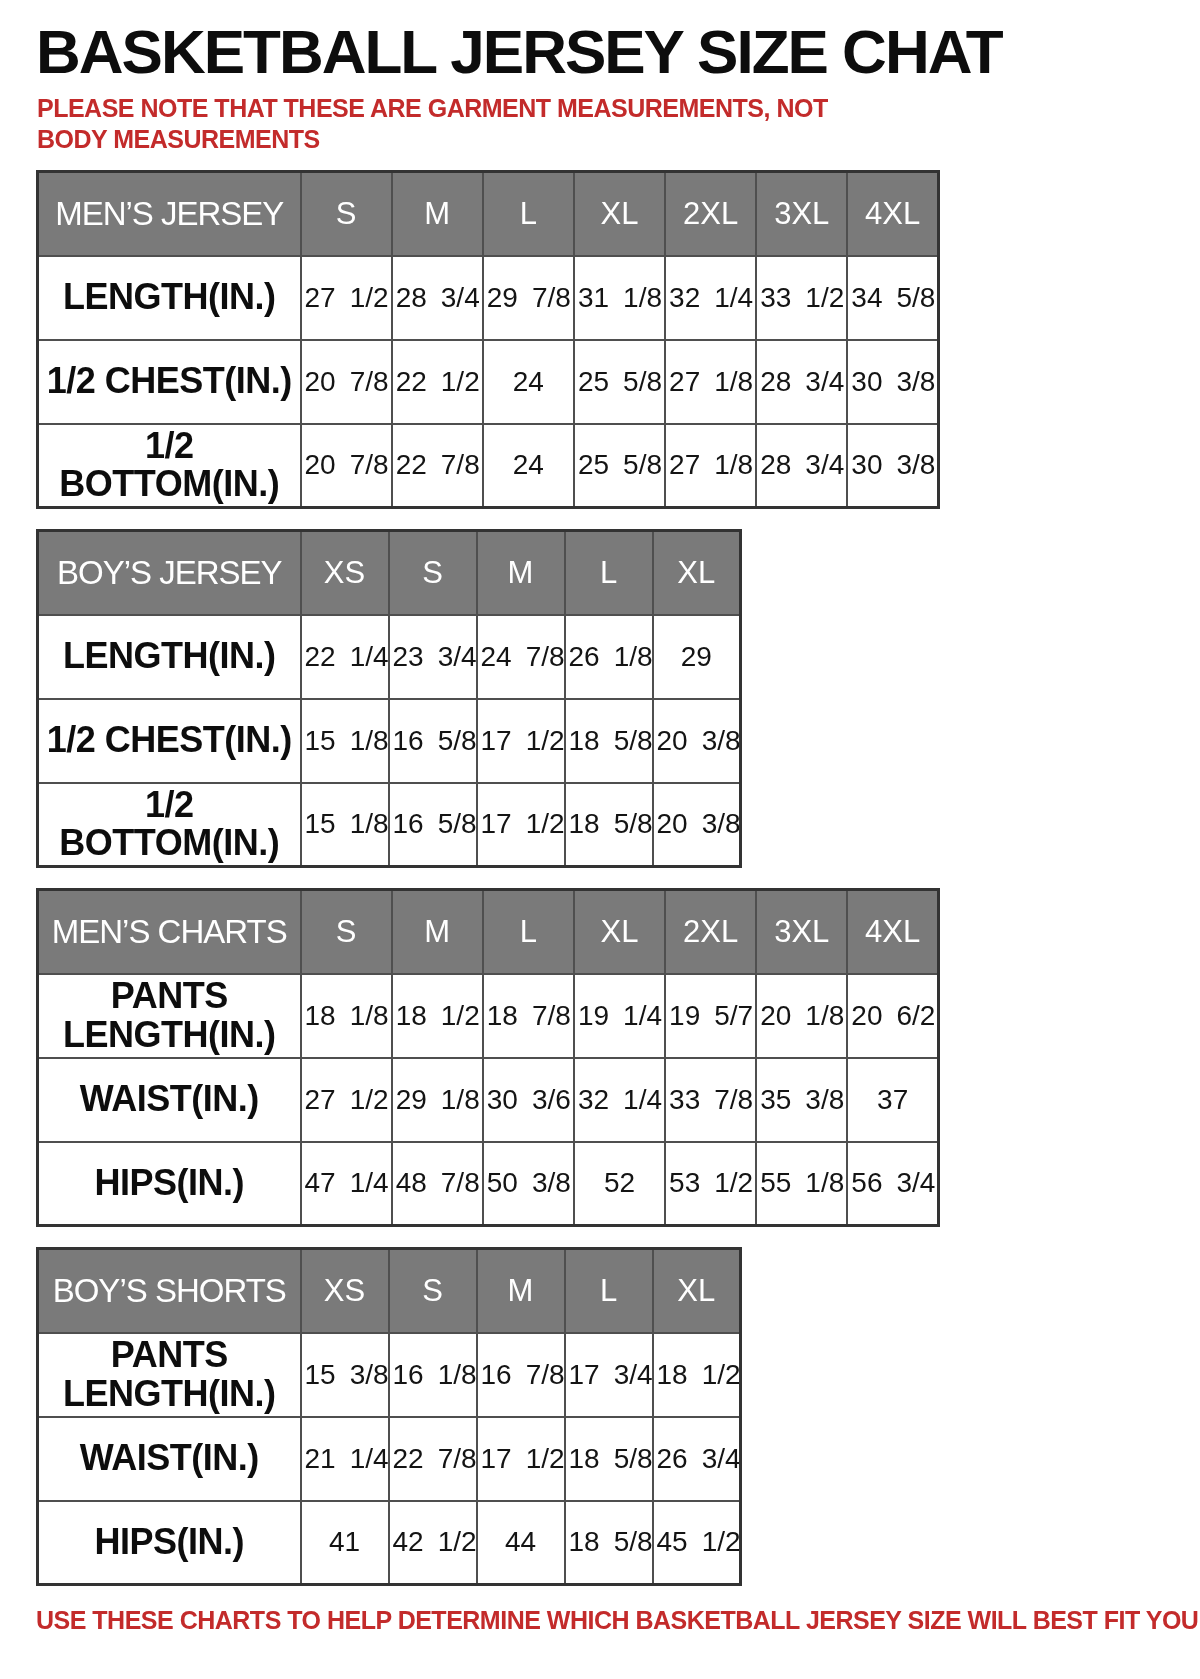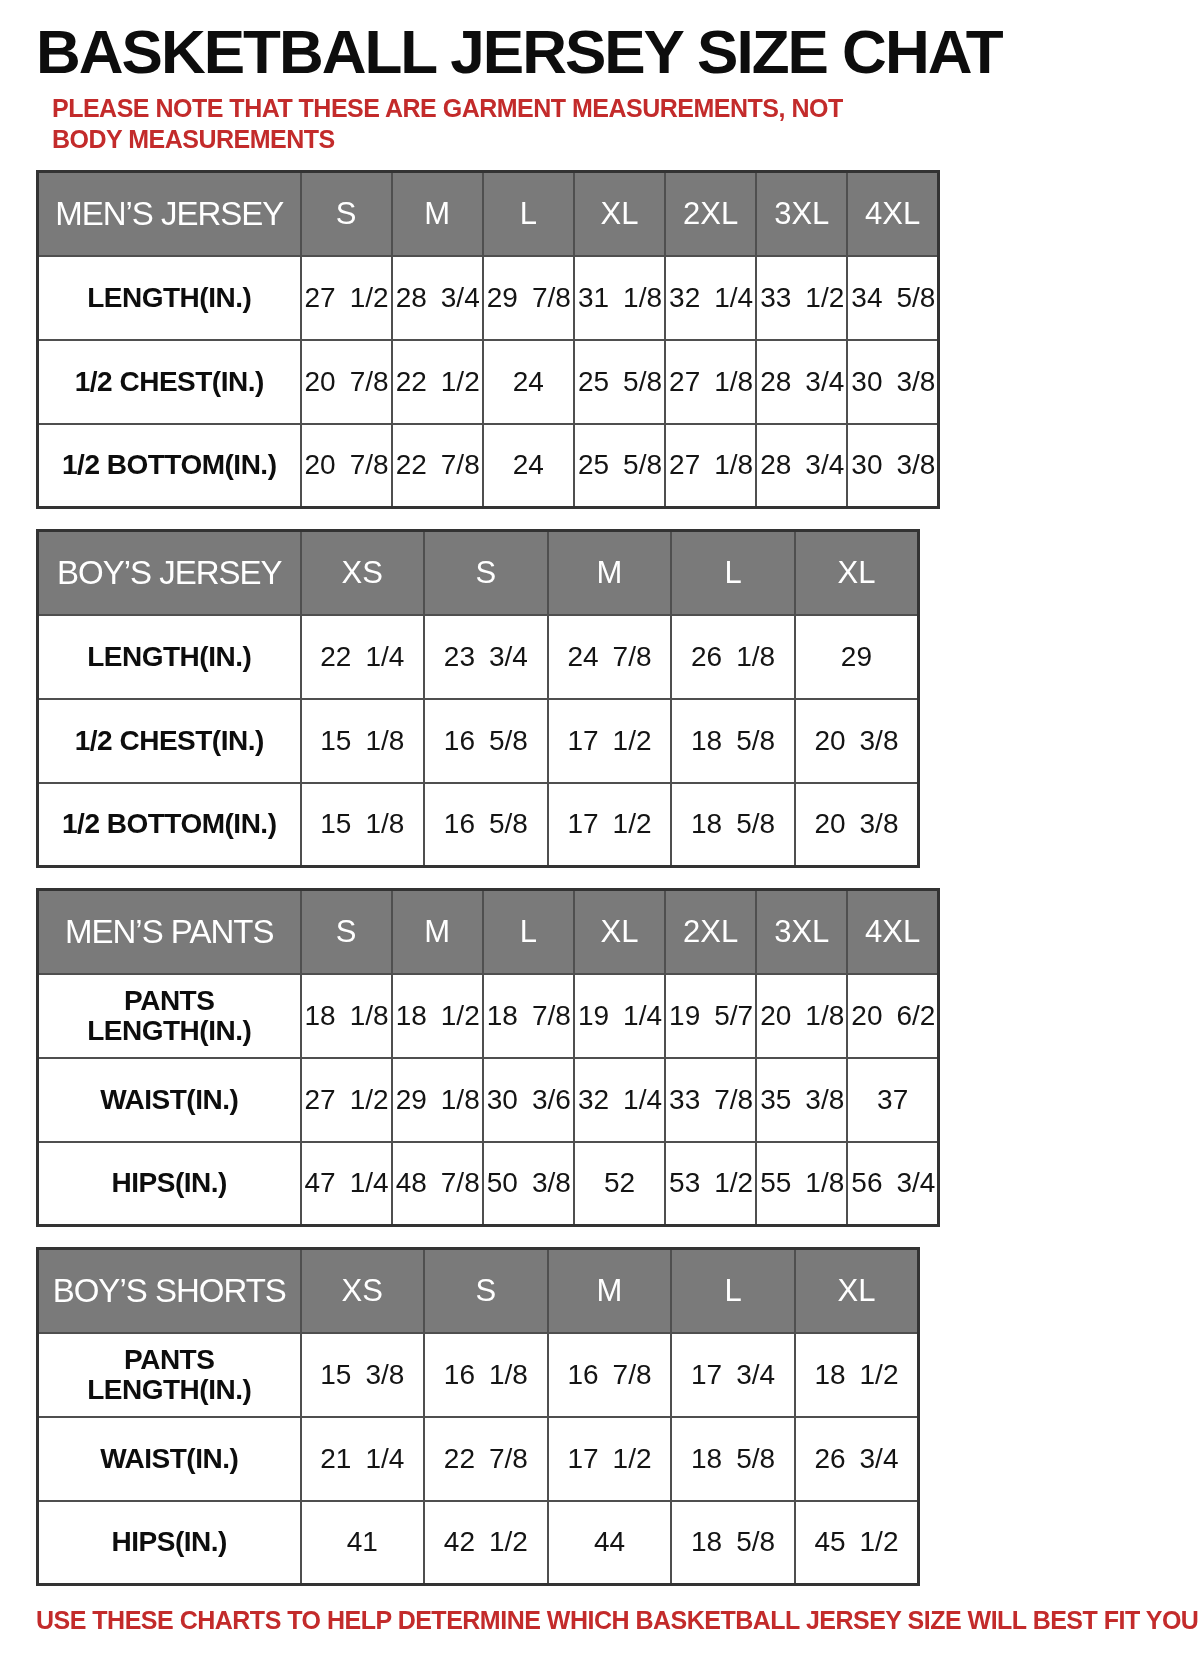--- a/index.html
+++ b/index.html
@@ -20,36 +20,36 @@
   h1.page-title {
     margin: 6px 7px 10px 0;
     font-size: 62px;
     font-weight: bold;
     letter-spacing: -2px;
     line-height: 1.02;
     color: #0d0d0d;
     white-space: nowrap;
   }
   p.note {
-    margin: 0 0 16px 16px;
+    margin: 0 0 16px 1px;
     max-width: 800px;
     font-size: 25px;
     font-weight: bold;
     letter-spacing: -0.5px;
     line-height: 1.22;
     color: var(--accent-red, #c32b2b);
   }
   table.size-table {
     border-collapse: collapse;
     table-layout: fixed;
     margin: 0 0 20px 0;
     border: 3px solid var(--border-dark, #333);
   }
   table.size-table.wide { width: 904px; }
-  table.size-table.narrow { width: 884px; border-radius: 29px; }
+  table.size-table.narrow { width: 706px; border-radius: 29px; }
   table.size-table th, table.size-table td {
     border: 2px solid var(--border, #4f4f4f);
     height: 84px;
     text-align: center;
     vertical-align: middle;
     padding: 0 3px;
     box-sizing: border-box;
     overflow: hidden;
   }
   table.size-table thead th {
@@ -60,21 +60,21 @@
   th.corner {
     font-size: 33px;
     letter-spacing: -1px;
     white-space: nowrap;
   }
   th.size-head {
     font-size: 31px;
   }
   td.row-label {
     font-weight: bold;
-    font-size: 28px;
+    font-size: 36px;
     letter-spacing: -0.5px;
     line-height: 1.08;
     color: #0d0d0d;
   }
   td.val {
     font-size: 28px;
     color: #141414;
     white-space: nowrap;
   }
   p.footer {
@@ -201,21 +201,21 @@
           <col>
           <col>
           <col>
           <col>
           <col>
           <col>
           <col>
         </colgroup>
         <thead>
           <tr>
-            <th class="corner">MEN’S PANTS</th>
+            <th class="corner">MEN’S CHARTS</th>
             <th class="size-head">S</th>
             <th class="size-head">M</th>
             <th class="size-head">L</th>
             <th class="size-head">XL</th>
             <th class="size-head">2XL</th>
             <th class="size-head">3XL</th>
             <th class="size-head">4XL</th>
           </tr>
         </thead>
         <tbody>

